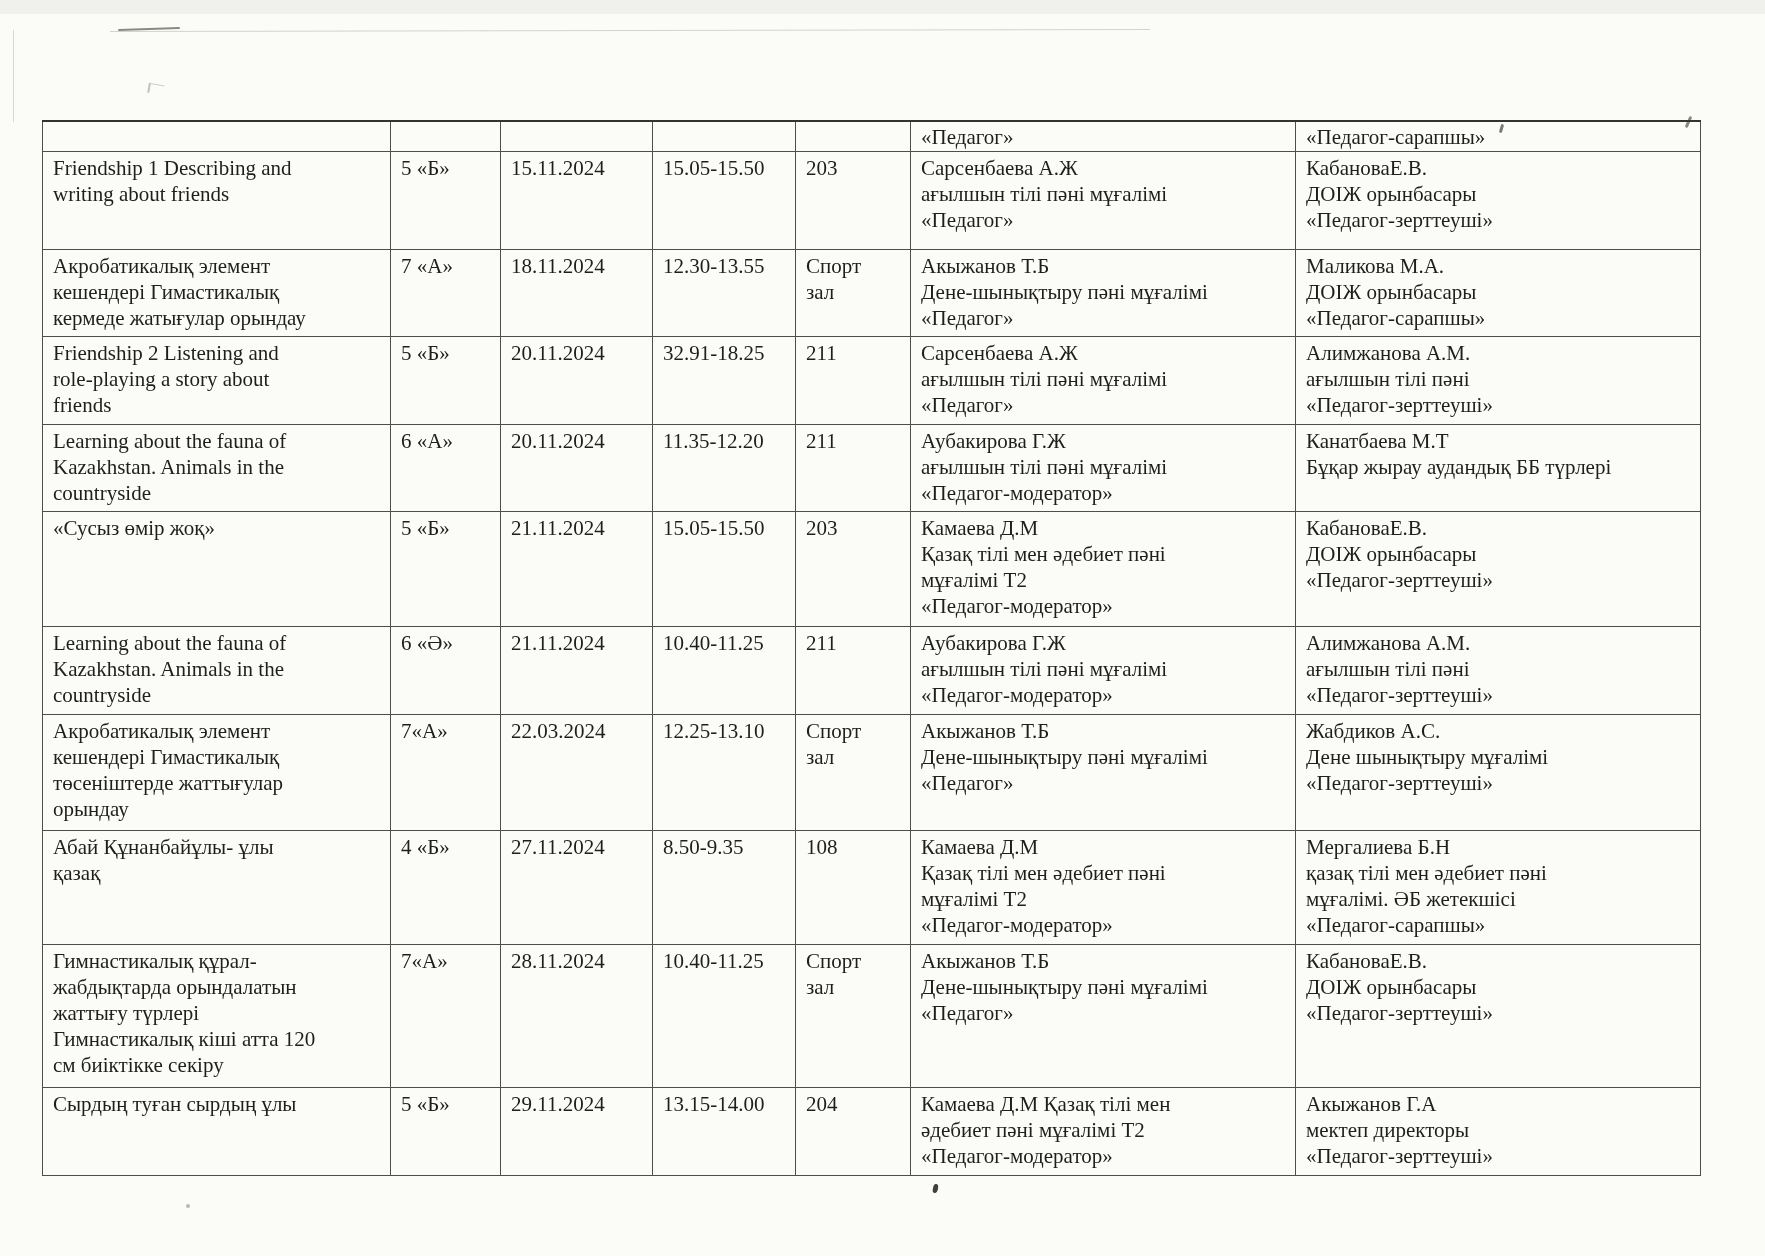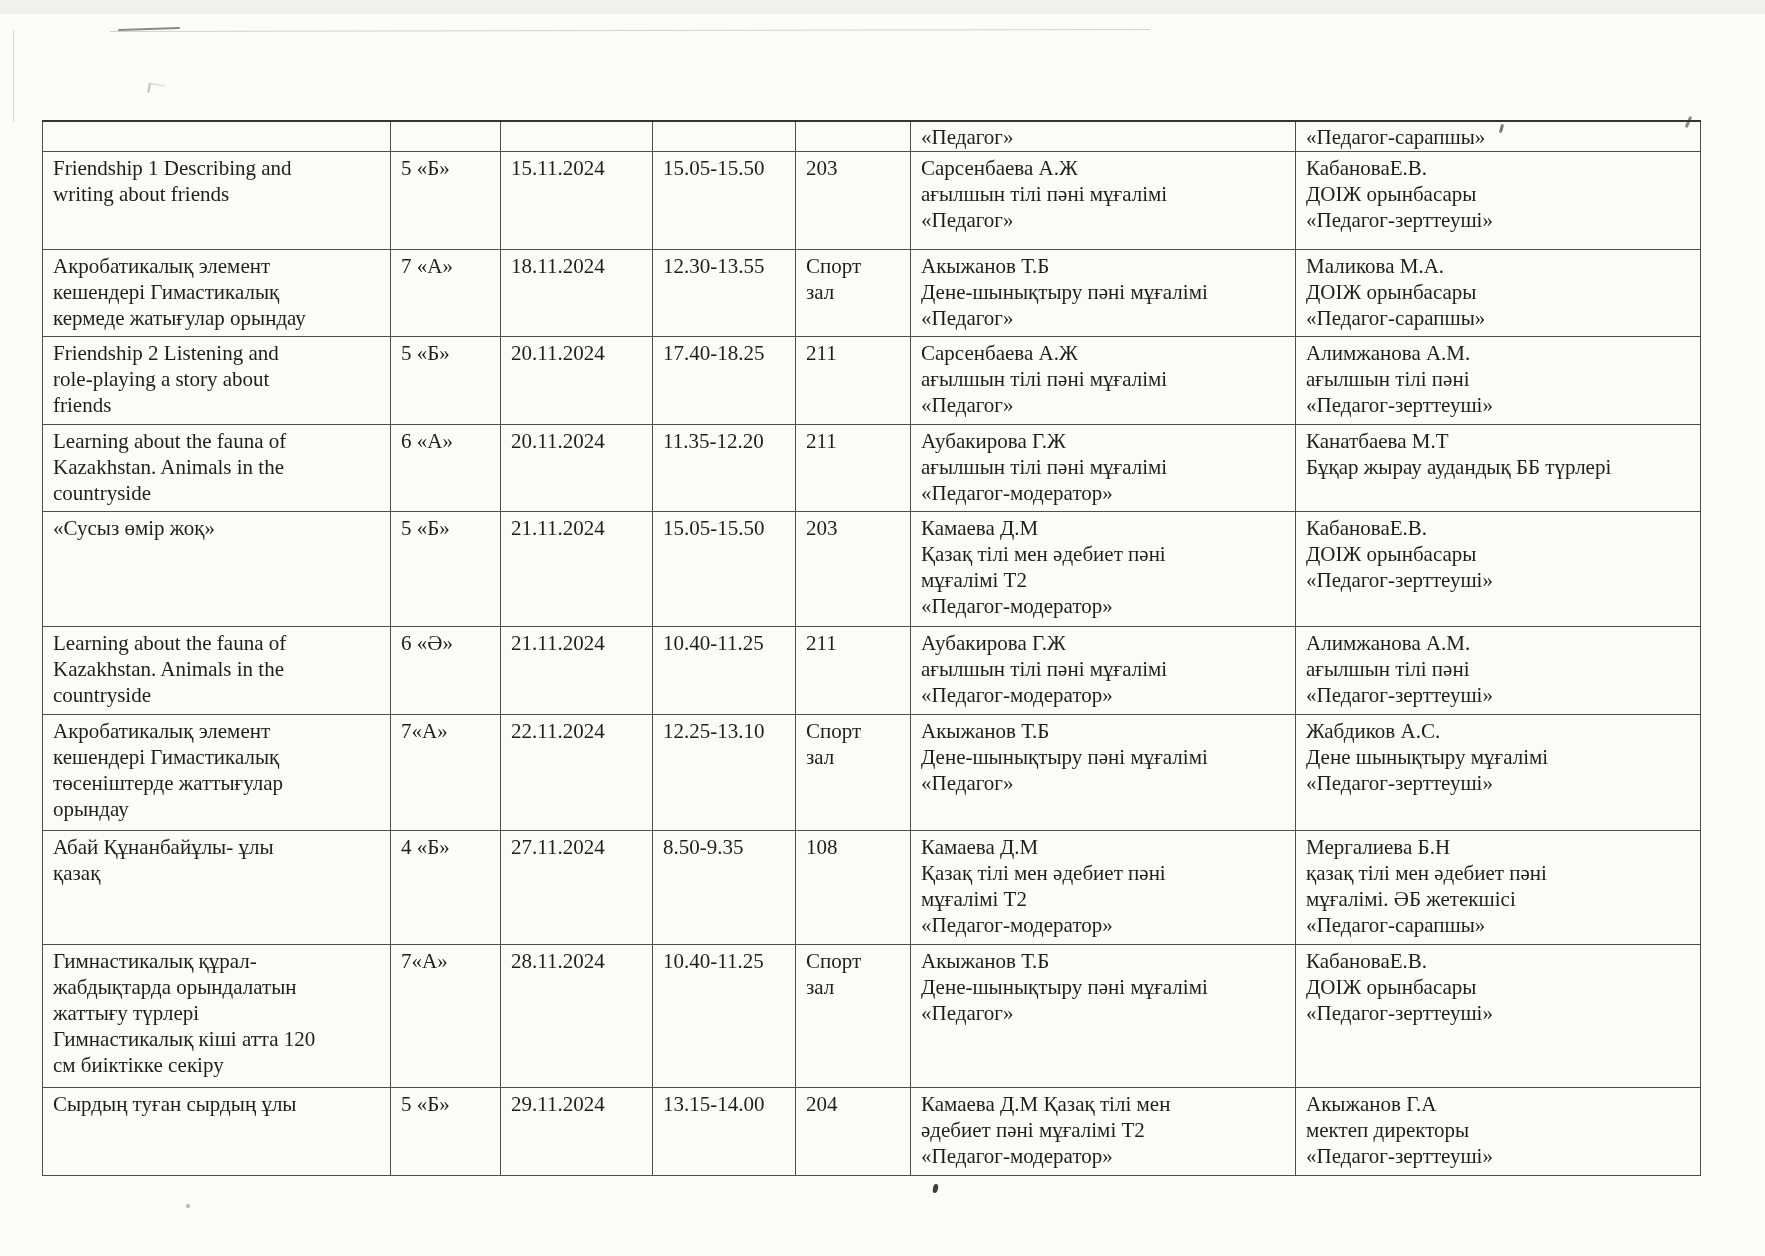--- a/index.html
+++ b/index.html
@@ -203,21 +203,21 @@
             <div class="line">role-playing a story about</div>
             <div class="line">friends</div>
           </td>
           <td>
             <div class="line">5 «Б»</div>
           </td>
           <td>
             <div class="line">20.11.2024</div>
           </td>
           <td>
-            <div class="line">17.40-18.25</div>
+            <div class="line">32.91-18.25</div>
           </td>
           <td>
             <div class="line">211</div>
           </td>
           <td>
             <div class="line">Сарсенбаева А.Ж</div>
             <div class="line">ағылшын тілі пәні мұғалімі</div>
             <div class="line">«Педагог»</div>
           </td>
           <td>
@@ -315,21 +315,21 @@
           <td>
             <div class="line">Акробатикалық элемент</div>
             <div class="line">кешендері Гимастикалық</div>
             <div class="line">төсеніштерде жаттығулар</div>
             <div class="line">орындау</div>
           </td>
           <td>
             <div class="line">7«А»</div>
           </td>
           <td>
-            <div class="line">22.11.2024</div>
+            <div class="line">22.03.2024</div>
           </td>
           <td>
             <div class="line">12.25-13.10</div>
           </td>
           <td>
             <div class="line">Спорт</div>
             <div class="line">зал</div>
           </td>
           <td>
             <div class="line">Акыжанов Т.Б</div>

